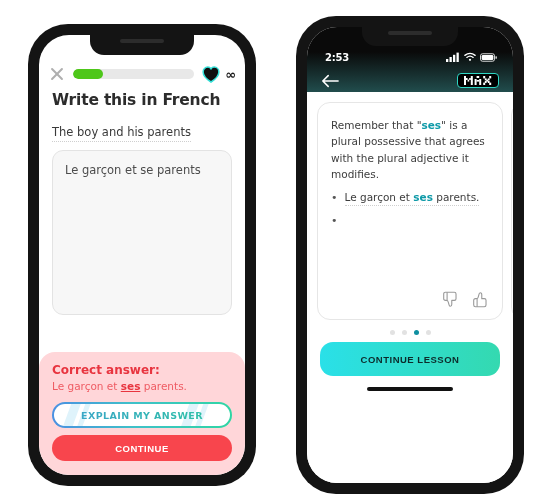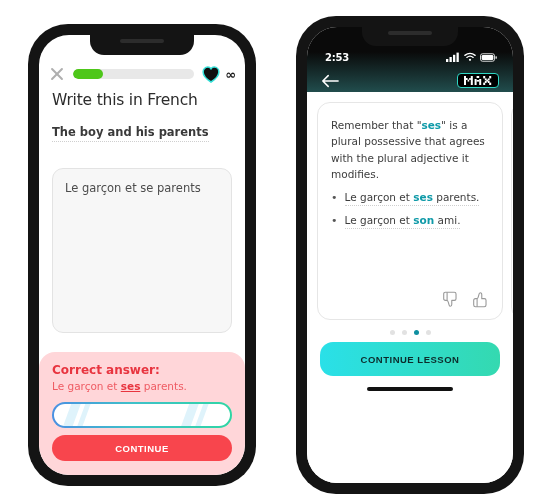--- a/index.html
+++ b/index.html
@@ -77,31 +77,30 @@
     border-radius: 6px;
   }
   .heart-wrap { flex: 0 0 auto; display:flex; align-items:center; gap:5px; }
   .infinity {
     font-size: 13px; font-weight: 700; color: #1a1a1a;
     letter-spacing: -1px; line-height: 1;
   }
 
   .lbody { padding: 6px 13px 0 13px; }
   .prompt-title {
-    font-size: 15.5px; font-weight: 400; color: #2c2c2c;
+    font-size: 15.5px; font-weight: 700; color: #2c2c2c;
     letter-spacing: -0.2px;
     margin-bottom: 12px;
   }
   .prompt-sentence {
     font-size: 11.5px; color: #3a3a3a;
     border-bottom: 1px dotted #cfcfcf;
     display: inline-block;
     padding-bottom: 2px;
-    margin-bottom: 26px;
-    font-weight: bold;
+    margin-bottom: 8px;
   }
   .answer-box {
     background: #f7f7f7;
     border: 1px solid #e3e3e3;
     border-radius: 11px;
     height: 165px;
     padding: 12px 12px;
     font-size: 11.5px;
     color: #4c4c4c;
   }
@@ -349,20 +348,21 @@
         <div class="fb-correct-label">Correct answer:</div>
         <div class="fb-correct-text">
           <span>Le garçon et </span><b>ses</b><span> parents.</span>
         </div>
         <div class="btn-explain">
           <div class="btn-explain-inner">
             <span class="shimmer s1"></span>
             <span class="shimmer s2"></span>
             <span class="shimmer s3"></span>
             <span class="shimmer s4"></span>
+            <span class="btn-explain-label">EXPLAIN MY ANSWER</span>
           </div>
         </div>
         <button class="btn-continue">CONTINUE</button>
       </div>
     </div>
   </div>
 
   <div class="phone phone-right">
     <div class="screen screen-right" style="display:flex;flex-direction:column;">
       <div class="notch notch-right">
@@ -432,21 +432,20 @@
             <div class="expl-p">
               <span>Remember that "</span><span class="hl">ses</span><span>" is a plural possessive that agrees with the plural adjective it modifies.</span>
             </div>
             <div id="examples">
                 <div class="expl-li">
                   <span class="bullet">•</span>
                   <span class="expl-li-text"><span>Le garçon et </span><span class="hl">ses</span><span> parents.</span></span>
                 </div>
                 <div class="expl-li">
                   <span class="bullet">•</span>
-                  <span class="expl-li-text"><span>Le garçon et </span><span class="hl">son</span><span> ami.</span></span>
                 </div>
               </div>
             <div class="rate-row">
               <svg width="17" height="17" viewBox="0 0 20 20">
                 <path d="M6 1.5 L14.5 1.5 Q16.5 1.5 16.5 3.5 L16.5 9 Q16.5 11 14.5 11 L11.5 11 L11.5 15.5 Q11.5 18 9.8 18 Q8.8 18 8.4 16.6 L7.2 12.6 Q6.8 11 5.2 11 L4 11 Q2 11 2 9 L2 3.5 Q2 1.5 4 1.5 Z" fill="none" stroke="#9a9a9a" stroke-width="1.3" stroke-linejoin="round"></path>
                 <path d="M6 1.5 L6 11" fill="none" stroke="#9a9a9a" stroke-width="1.3"></path>
               </svg>
               <svg width="17" height="17" viewBox="0 0 20 20">
                 <path d="M6 18.5 L14.5 18.5 Q16.5 18.5 16.5 16.5 L16.5 11 Q16.5 9 14.5 9 L11.5 9 L11.5 4.5 Q11.5 2 9.8 2 Q8.8 2 8.4 3.4 L7.2 7.4 Q6.8 9 5.2 9 L4 9 Q2 9 2 11 L2 16.5 Q2 18.5 4 18.5 Z" fill="none" stroke="#9a9a9a" stroke-width="1.3" stroke-linejoin="round"></path>
                 <path d="M6 18.5 L6 9" fill="none" stroke="#9a9a9a" stroke-width="1.3"></path>

